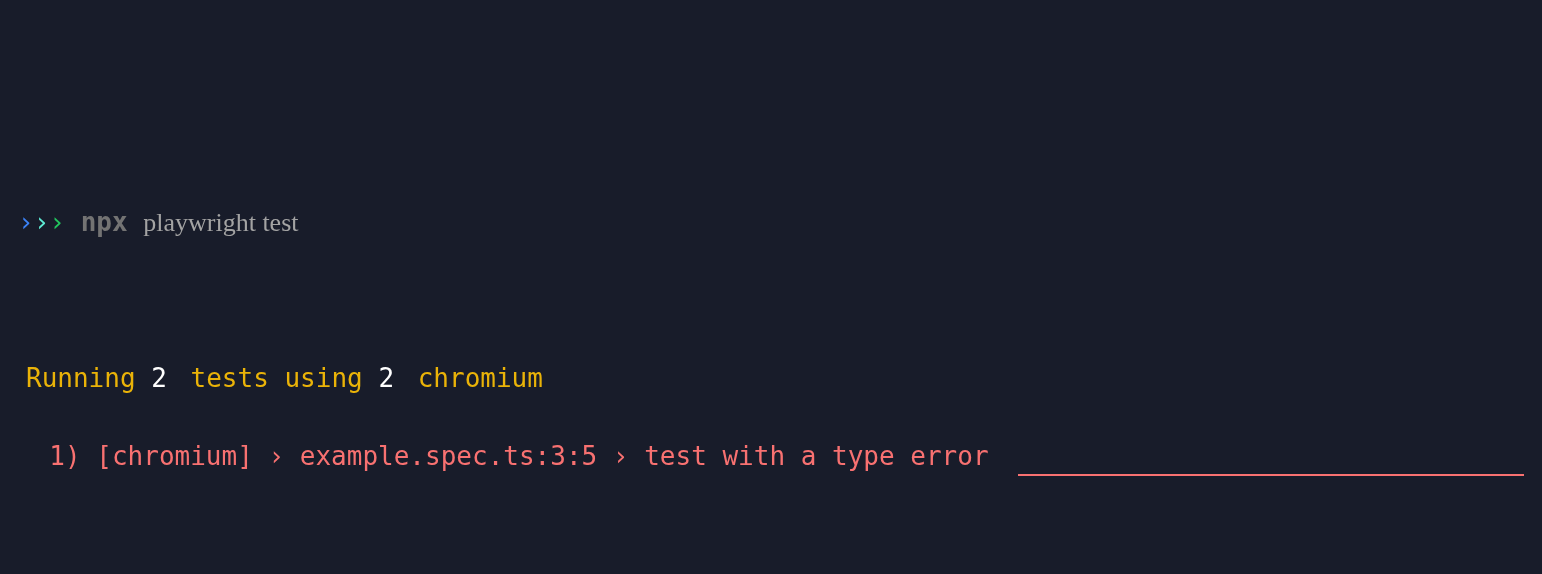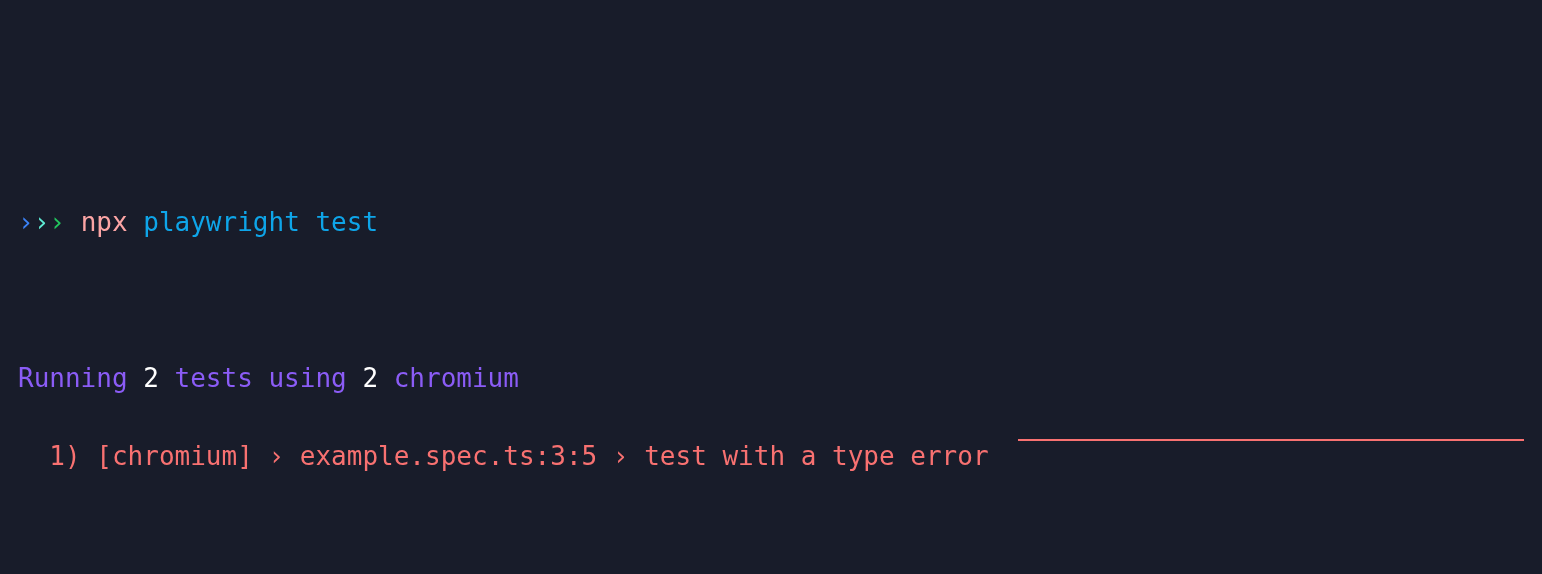--- a/index.html
+++ b/index.html
@@ -15,29 +15,29 @@
       color: #e6e6e6;
       padding: 8px 18px;
       width: 1542px;
       height: 574px;
       overflow: hidden;
       white-space: pre;
     }
     .prompt-chevron-1 { color: #3b82f6; }
     .prompt-chevron-2 { color: #5eead4; }
     .prompt-chevron-3 { color: #22c55e; }
-    .cmd-bin { color: #fca5a5; }
-    .cmd-args { color: #0ea5e9; }
-    .dim { color: #8b5cf6; }
+    .cmd-bin { color: #737373; font-weight: bold; }
+    .cmd-args { color: #a3a3a3; font-family: Liberation Serif, serif; }
+    .dim { color: #eab308; margin-left: 8px; }
     .white { color: #ffffff; font-weight: 500; }
     .fail-red { color: #f87171; }
     .blank-line { height: 1.5em; }
     .test-header-row {
       display: flex;
-      align-items: flex-start;
+      align-items: flex-end;
     }
     .dash-fill {
       flex: 1;
       border-top: 2px solid #f87171;
       margin-left: 14px;
       margin-top: 2px;
       height: 0;
     }
   </style>
 </head>

